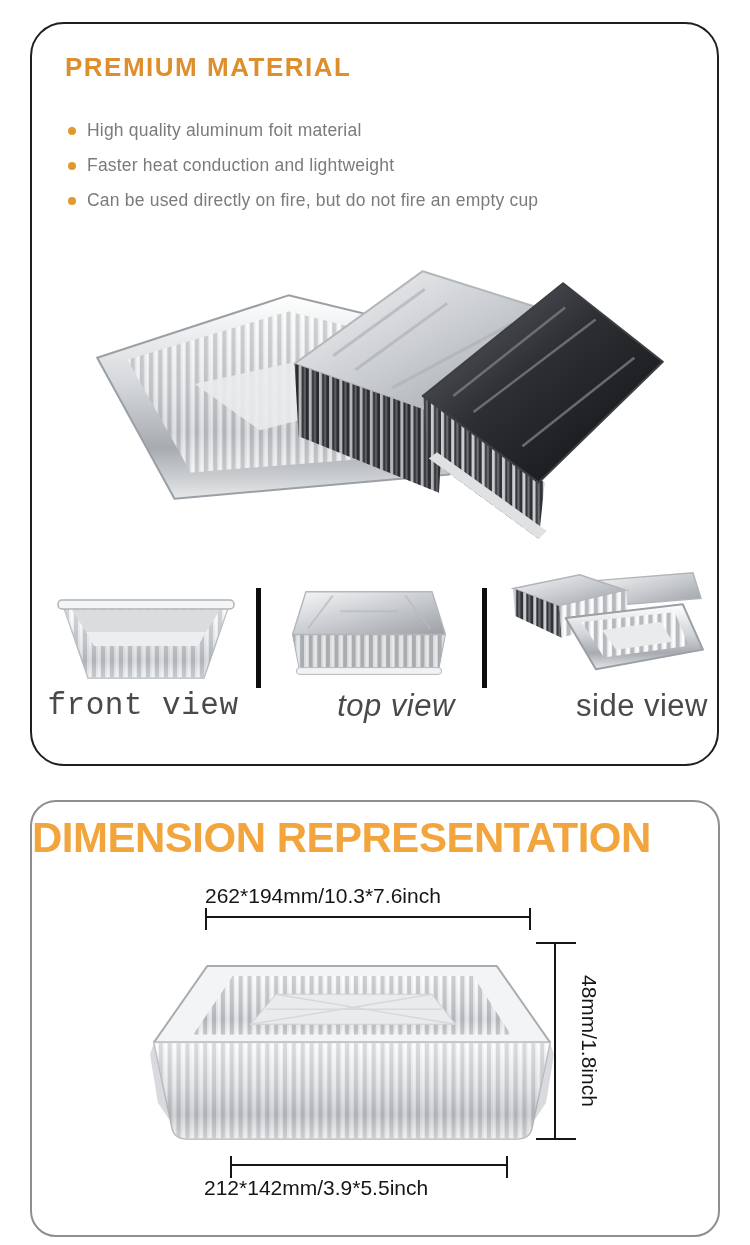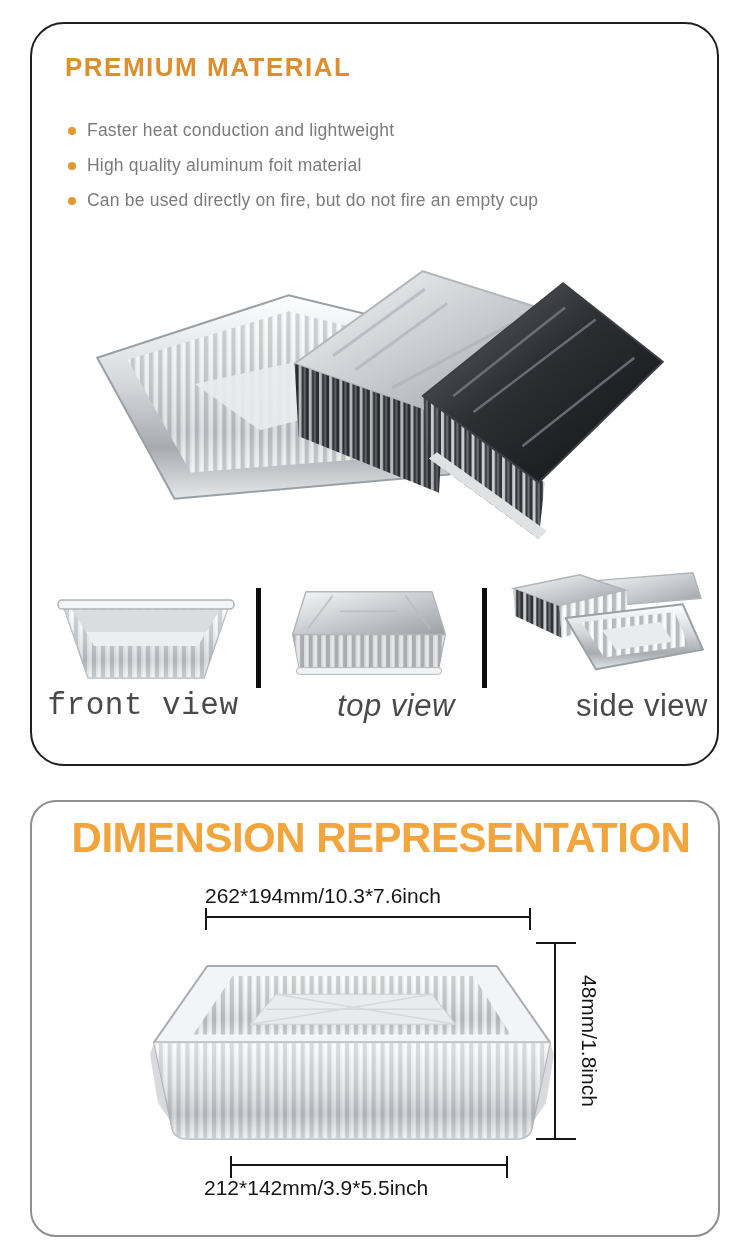--- a/index.html
+++ b/index.html
@@ -32,21 +32,21 @@
   #view-divider-2 { left:450px; }
   .view-label {
     position:absolute; top:664px; width:200px; text-align:center;
     font-size:31px; color:#4A4A4A; letter-spacing:0.5px;
   }
   #front-view-label { left:11px;font-family:Liberation Mono, monospace; }
   #top-view-label   { left:264px;font-style:italic; }
   #side-view-label  { left:476px;text-align:right; }
 
   .dimension-title {
-    position:absolute; left:6px; top:12px; width:100%; text-align:center;
+    position:absolute; left:0; top:12px; width:100%; text-align:left;
     font-size:42px; font-weight:800; letter-spacing:-0.5px; color:#F1A53C;
     white-space:nowrap;
   }
   .dim-label { position:absolute; text-align:left; font-size:21px; color:#161616; white-space:nowrap; }
   #dim-top-label    { left:173px; top:82px;  width:326px; }
   #dim-bottom-label { left:172px; top:374px; width:326px; }
   #dim-height-label {
     left:536px; top:140px; height:198px; width:42px;
     display:flex; align-items:center; justify-content:center;
     writing-mode:vertical-rl; text-orientation:mixed;
@@ -95,25 +95,25 @@
     </pattern>
   </defs>
 </svg>
 
 <section class="box" id="premium-box">
   <h1 class="premium-title">PREMIUM MATERIAL</h1>
 
   <ul class="bullet-list">
     <li class="bullet-row">
       <span class="bullet-dot"></span>
-      <span class="bullet-text">Faster heat conduction and lightweight</span>
+      <span class="bullet-text">High quality aluminum foit material</span>
     </li>
     <li class="bullet-row">
       <span class="bullet-dot"></span>
-      <span class="bullet-text">High quality aluminum foit material</span>
+      <span class="bullet-text">Faster heat conduction and lightweight</span>
     </li>
     <li class="bullet-row">
       <span class="bullet-dot"></span>
       <span class="bullet-text">Can be used directly on fire, but do not fire an empty cup</span>
     </li>
   </ul>
 
   <div class="hero-photo">
     <svg viewBox="0 0 580 300" width="100%" height="100%" preserveAspectRatio="none">
 

